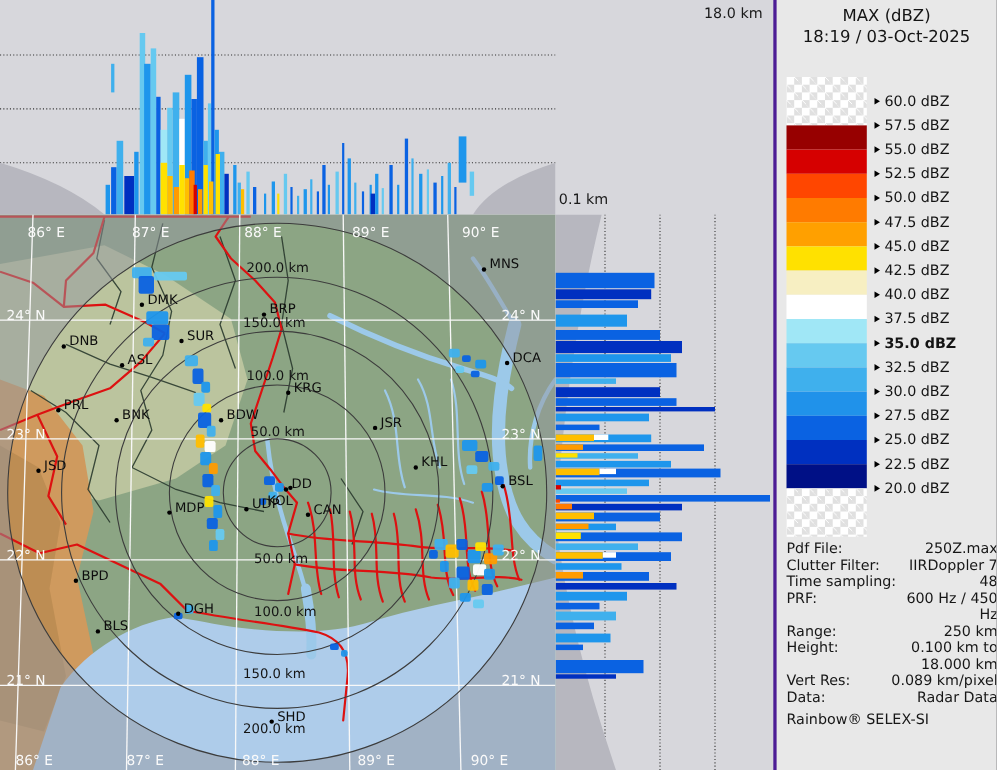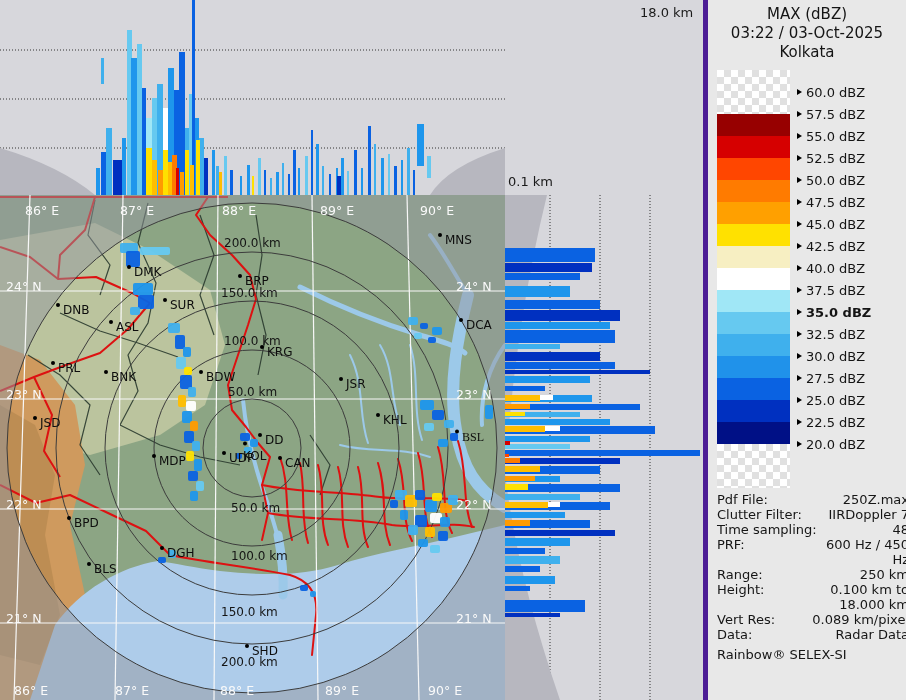--- a/index.html
+++ b/index.html
@@ -2,21 +2,21 @@
 <html style="--c-app-bg: #d7d7dc; --c-legend-bg: #e8e8e8; --c-wedge: #b7b7bf; --c-dim: rgba(148,152,160,0.5); --c-land: #8ca584; --c-land-pale: #c3c9a2; --c-hills: #cf9a5e; --c-hills-dark: #b5874f; --c-sea: #aeccea; --c-river: #9cc9e9; --c-border-red: #dd1111; --c-district: #2a3a2e; --c-grid-white: #f8f8f8; --c-ring: #3c3c3c;"><head>
 <meta charset="utf-8">
 <style>
   html,body{margin:0;padding:0;background:#888;}
   #stage{position:relative;width:906px;height:700px;overflow:hidden;
          font-family:"DejaVu Sans","Liberation Sans",sans-serif;
          background:var(--c-app-bg,#d7d7dc);}
   .panel{position:absolute;}
   
   #legend-panel{left:703px;top:0;width:203px;height:700px;background:var(--c-legend-bg,#e8e8e8);
-                border-left:5px solid #4c1d95;box-sizing:border-box;}
+                border-left:3px solid #4c1d95;box-sizing:border-box;}
   #legend-title{position:absolute;top:5px;left:0;width:100%;text-align:center;color:#141414;}
   #legend-title div{font-size:15px;line-height:19px;white-space:nowrap;}
   #scale-wrap{position:absolute;left:9px;top:70px;width:190px;height:418px;}
   #scale-swatches{position:absolute;left:0;top:0;width:73px;height:418px;}
   .swatch{width:73px;}
   .checker{background-color:#fff;
      background-image:linear-gradient(45deg,#e0e0e0 25%,transparent 25%,transparent 75%,#e0e0e0 75%),
                       linear-gradient(45deg,#e0e0e0 25%,transparent 25%,transparent 75%,#e0e0e0 75%);
      background-size:14px 14px;background-position:0 0,7px 7px;}
   .scale-label{position:absolute;left:80px;display:flex;align-items:center;height:18px;
@@ -30,21 +30,21 @@
   #brand-line{margin-top:5px;line-height:16px;}
   
   #corner-panel{left:505px;top:0;width:198px;height:195px;}
   #corner-panel span{position:absolute;font-size:13px;color:#1a1a1a;white-space:nowrap;}
   
   #top-panel{left:0;top:0;width:505px;height:195px;}
   #side-panel{left:505px;top:195px;width:198px;height:505px;}
   
   #map-panel{left:0;top:195px;width:505px;height:505px;}
   #map-labels{position:absolute;left:0;top:0;width:505px;height:505px;pointer-events:none;border-radius:21px;}
-  .map-city{position:absolute;display:flex;align-items:flex-start;gap:3px;transform:translateY(-50%);
+  .map-city{position:absolute;display:flex;align-items:flex-end;gap:3px;transform:translateY(-50%);
             font-size:12px;color:#0d0d0d;white-space:nowrap;}
   .map-city .dot{width:4px;height:4px;background:#000;border-radius:50%;flex:0 0 auto;}
   .grat-label{position:absolute;font-size:12.5px;color:#fafafa;white-space:nowrap;}
   .ring-label{position:absolute;font-size:12px;color:#141414;white-space:nowrap;}
 </style>
 </head>
 <body>
 
 <div id="stage">
 
@@ -418,21 +418,21 @@
           <span>BDW</span>
         </div>
         <div class="map-city" style="left: 339px; top: 189px;">
           <span class="dot"></span>
           <span>JSR</span>
         </div>
         <div class="map-city" style="left: 376px; top: 225px;">
           <span class="dot"></span>
           <span>KHL</span>
         </div>
-        <div class="map-city" style="left: 455px; top: 242px; font-family: Liberation Serif, serif;">
+        <div class="map-city" style="left: 455px; top: 242px;">
           <span class="dot"></span>
           <span>BSL</span>
         </div>
         <div class="map-city" style="left: 33px; top: 228px;">
           <span class="dot"></span>
           <span>JSD</span>
         </div>
         <div class="map-city" style="left: 258px; top: 245px;">
           <span class="dot"></span>
           <span>DD</span>
@@ -468,22 +468,21 @@
         <div class="map-city" style="left: 245px; top: 456px;">
           <span class="dot"></span>
           <span>SHD</span>
         </div>
       </div>
   </div>
 
   <div id="legend-panel" class="panel">
     <div id="legend-title">
       <div>MAX (dBZ)</div>
-      <div>03:22 / 03-Oct-2025</div>
-      <div>Kolkata</div>
+      <div>18:19 / 03-Oct-2025</div>
     </div>
     <div id="scale-wrap">
       <div id="scale-swatches">
           <div class="swatch checker" style="height: 44px;"></div>
           <div class="swatch" style="height: 22px; background: rgb(151, 0, 0);"></div>
           <div class="swatch" style="height: 22px; background: rgb(214, 0, 0);"></div>
           <div class="swatch" style="height: 22px; background: rgb(255, 70, 0);"></div>
           <div class="swatch" style="height: 22px; background: rgb(255, 123, 0);"></div>
           <div class="swatch" style="height: 22px; background: rgb(255, 160, 0);"></div>
           <div class="swatch" style="height: 22px; background: rgb(255, 225, 0);"></div>

